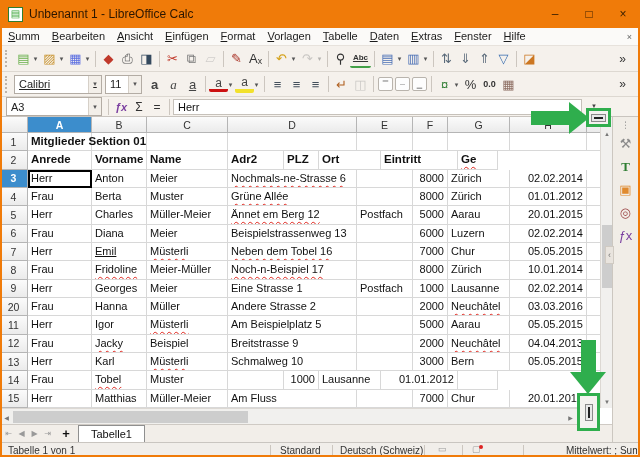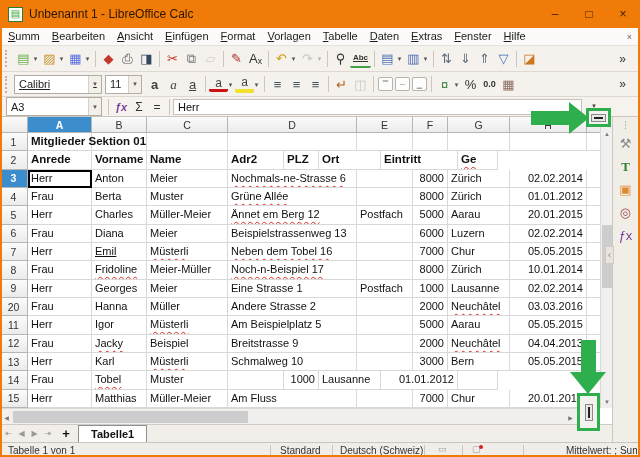--- a/index.html
+++ b/index.html
@@ -104,21 +104,21 @@
   #sbtoggle{position:absolute;left:605px;top:246px;width:9px;height:18px;background:#e9e4de;
     display:flex;align-items:center;justify-content:center;font-size:9px;color:#777;z-index:6;border:1px solid #d0cac2;}
 
   
   #tabsrow{position:absolute;left:0;top:424px;width:612px;height:18px;background:#f2eee9;
     border-top:1px solid #cfcac4;display:flex;align-items:center;}
   .tnav{width:13px;height:14px;display:flex;align-items:center;justify-content:center;font-size:8px;color:#999;}
   .addsheet{width:16px;height:14px;display:flex;align-items:center;justify-content:center;
     font-size:13px;font-weight:bold;color:#111;margin:0 4px;}
   .tab{height:17px;background:#fff;border:1px solid #8f8f8f;border-bottom:none;padding:0 12px;
-    display:flex;align-items:center;font-size:11px;font-weight:bold;color:#111;}
+    display:flex;align-items:center;font-size:11px;font-weight:normal;color:#111;}
 
   
   #status{position:absolute;left:0;top:442px;width:640px;height:15px;background:#f1eeea;
     border-top:1px solid #c9c5c0;font-size:10px;color:#333;}
   #status .stx{position:absolute;top:1px;line-height:13px;white-space:nowrap;}
   .stsep{position:absolute;top:2px;width:1px;height:11px;background:#ccc6bf;}
   .sticon{position:absolute;top:1px;font-size:9px;color:#999;}
   .sticon.dot::after{content:"";position:absolute;right:-2px;top:1px;width:4px;height:4px;border-radius:50%;background:#d22;}
   #st-sum{left:566px;right:3px;overflow:hidden;}
 

